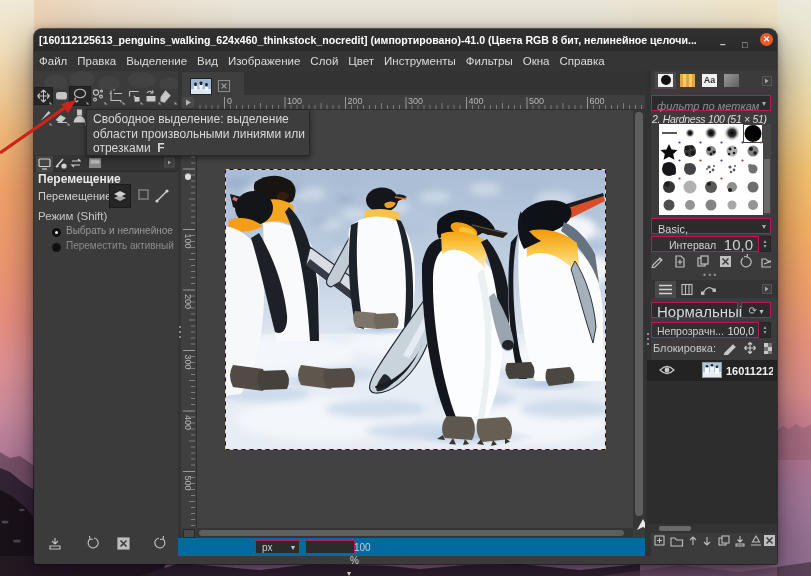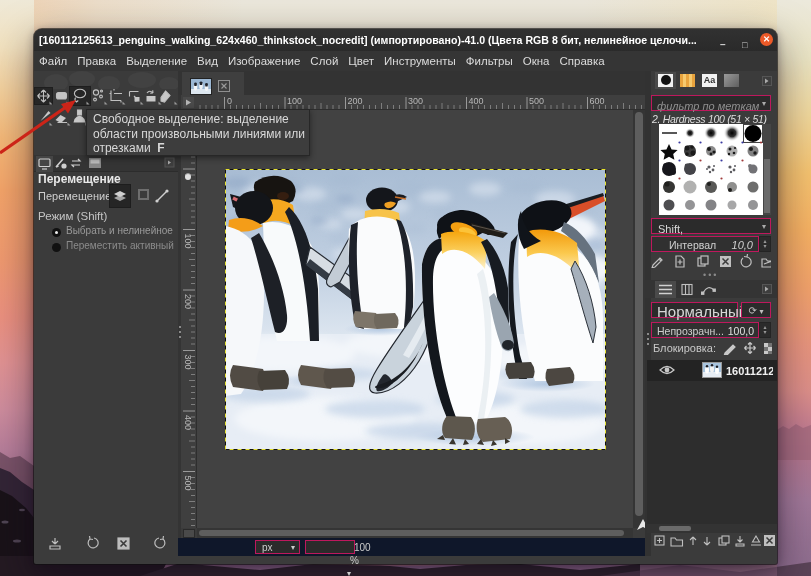--- a/index.html
+++ b/index.html
@@ -452,21 +452,21 @@
     <div class="abs" style="left:457px;top:41px;width:8px;height:404px;background:#5e5e5e;border-radius:4px;"></div>
     <svg class="abs" style="left:458px;top:447px;" width="14" height="14" viewBox="0 0 14 14">
         <path d="M7,1 L13,12 L7,9 L1,12 z" fill="#e8e8e8"></path>
       </svg>
 
     <div class="abs" style="left:19px;top:457px;width:436px;height:10px;background:#353535;"></div>
     <div class="abs" style="left:21px;top:459px;width:425px;height:6px;background:#5e5e5e;border-radius:3px;"></div>
 
     <div class="abs" style="left:5px;top:458px;width:12px;height:9px;background:#4a4a4a;border:1px solid #2a2a2a;"></div>
 
-    <div class="abs" style="left:0;top:467px;width:467px;height:18px;background:#0f172a;">
+    <div class="abs" style="left:0;top:467px;width:467px;height:18px;background:#0369a1;">
       <div class="darkbox abs" style="left:77px;top:2px;width:45px;height:14px;font-size:10px;line-height:13px;">
         <span style="margin-left:6px;">px</span><span style="float:right;margin-right:4px;font-size:8px;">▾</span>
       </div>
       <div class="darkbox abs" style="left:127px;top:2px;width:50px;height:14px;font-size:10px;line-height:13px;padding-left:44px;">
         <span style="margin-left:4px;">100 %</span><span style="float:right;margin-right:3px;font-size:8px;">▾</span>
       </div>
     </div>
   </div>
   <div id="dock">
     <div class="abs" style="left:0;top:0;width:6px;height:485px;background:#323232;"></div>
@@ -582,27 +582,27 @@
           <circle cx="83.5" cy="36.5" r="1.1"></circle>
         <circle cx="20.5" cy="54.5" r="1.1"></circle>
           <circle cx="62.5" cy="54.5" r="1.1"></circle>
           <circle cx="102" cy="18.5" r="1.1"></circle>
       </g>
     </svg>
     <div class="abs" style="left:118px;top:53px;width:8px;height:91px;background:#454545;"></div>
     <div class="abs" style="left:119px;top:88px;width:6px;height:54px;background:#6a6a6a;"></div>
 
     <div class="darkbox abs" style="left:6px;top:147px;width:120px;height:16px;">
-      <span style="color:#d8d8d8;font-size:11px;margin-left:6px;line-height:15px;display:inline-block;">Shift,</span>
+      <span style="color:#d8d8d8;font-size:11px;margin-left:6px;line-height:15px;display:inline-block;">Basic,</span>
       <span style="float:right;margin-right:4px;font-size:8px;line-height:15px;color:#aaa;">▾</span>
     </div>
 
     <div class="darkbox abs" style="left:6px;top:165px;width:108px;height:16px;background:#303030;">
       <span style="position:absolute;left:5px;top:1px;color:#d0d0d0;font-size:10.5px;line-height:14px;padding-left:12px;">Интервал</span>
-      <span style="position:absolute;right:5px;top:1px;color:#d0d0d0;font-size:11px;line-height:14px;font-style:italic;">10,0</span>
+      <span style="position:absolute;right:5px;top:1px;color:#d0d0d0;font-size:15px;line-height:14px;">10,0</span>
     </div>
     <div class="abs" style="left:114px;top:165px;width:12px;height:16px;background:#2b2b2b;border:1px solid #242424;color:#999;font-size:6px;text-align:center;">
         <div style="height:7px;line-height:8px;">▴</div>
         <div style="height:7px;line-height:5px;">▾</div>
       </div>
 
     <svg class="abs" style="left:6px;top:183px;" width="120" height="14" viewBox="0 0 120 14">
       <g stroke="#c0c0c0" stroke-width="1.2" fill="none">
         <path d="M2,11 l7,-7 2,2 -7,7 -3,1 z M8,5 l2,2"></path>
         <path d="M25,2 h5 l3,3 v8 h-8 z M29,5.5 v5 M26.5,8 h5"></path>

